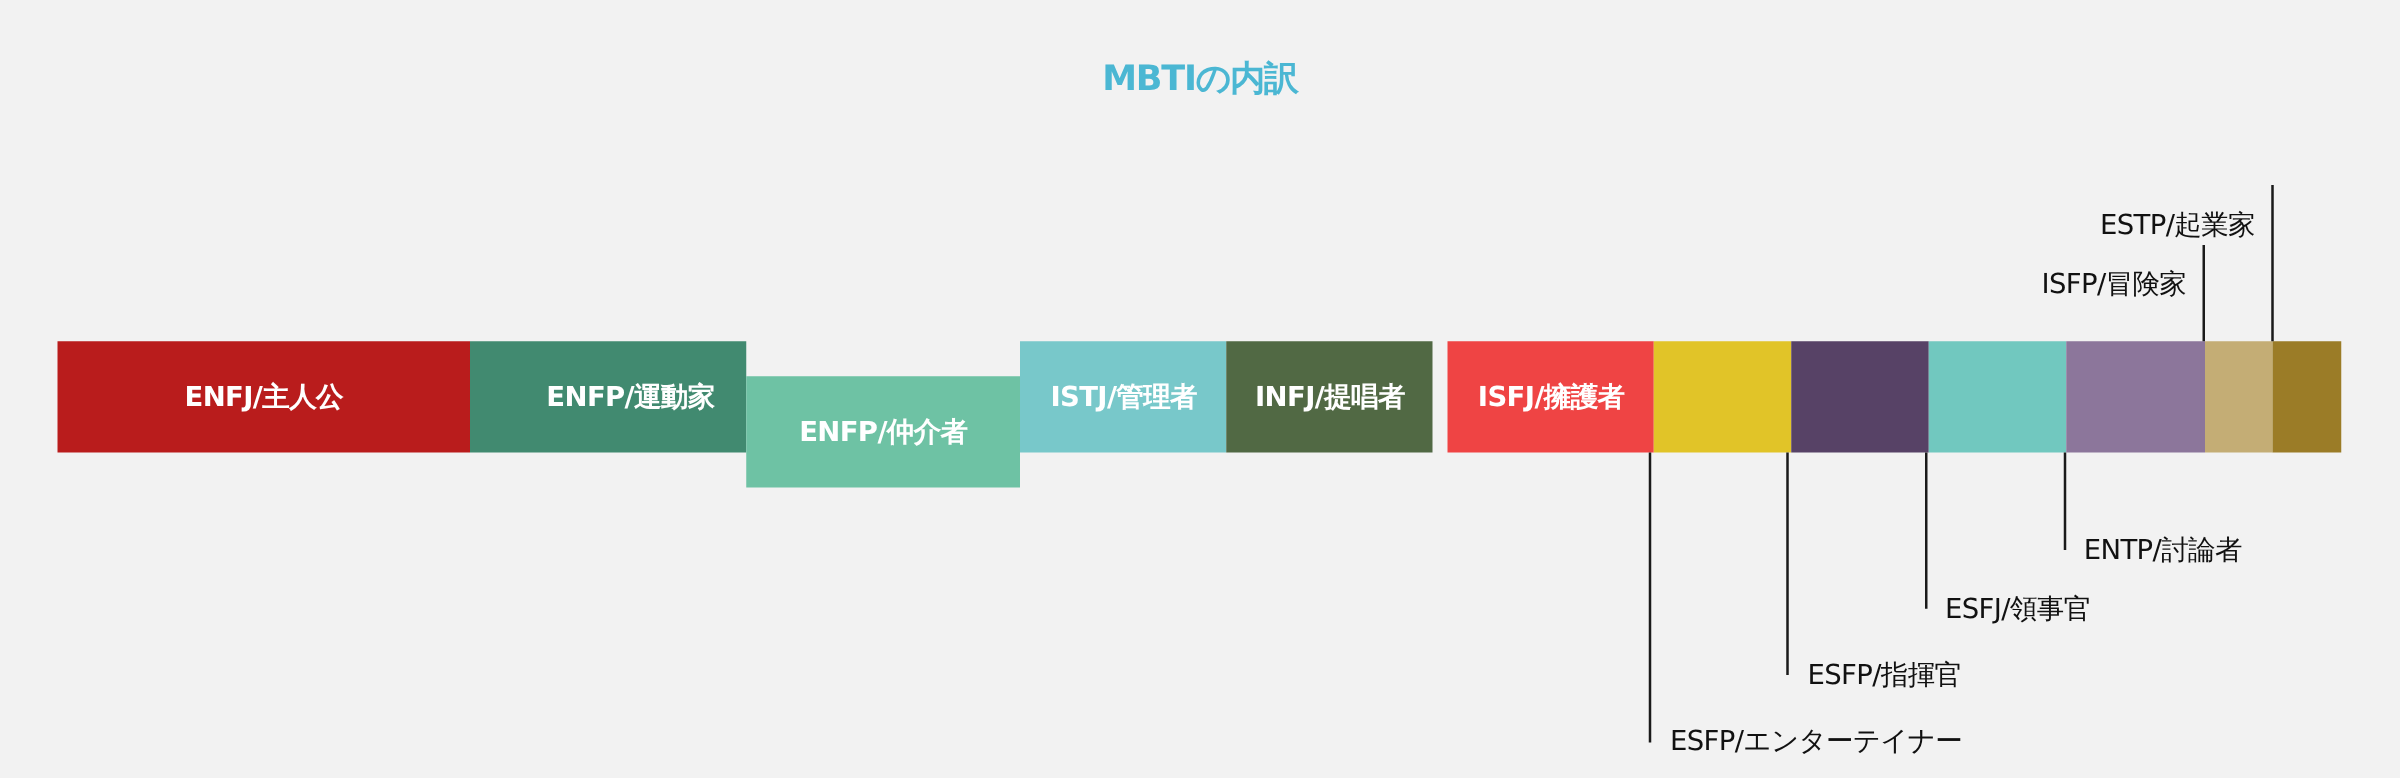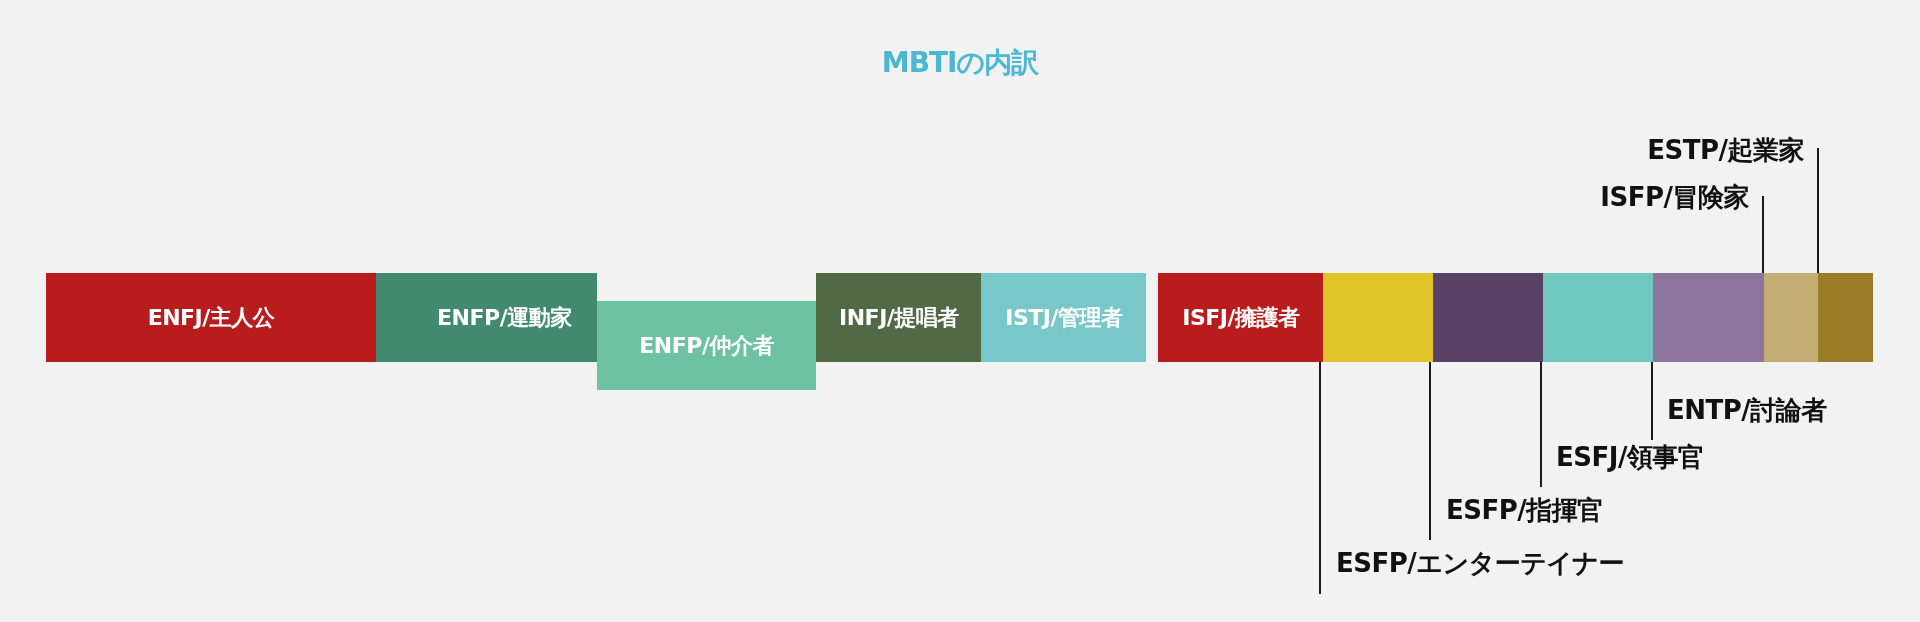--- a/index.html
+++ b/index.html
@@ -15,46 +15,47 @@
       position: absolute; left: 46px; top: 273px; width: 1827px; height: 89px;
       display: flex;
     }
     .seg {
       height: 100%; display: flex; align-items: center; justify-content: center;
       color: #ffffff; font-weight: bold; font-size: 22px; white-space: nowrap; overflow: visible;
       box-sizing: border-box; letter-spacing: -0.5px;
     }
     .leader { position: absolute; width: 2px; background: #1a1a1a; }
     .ext-label {
-      position: absolute; font-size: 26px; font-weight: bold; color: #111111; white-space: nowrap;
+      position: absolute; font-size: 22px; font-weight: normal; color: #111111; white-space: nowrap;
       letter-spacing: -0.5px;
+      margin-top: 32px;
     }
   </style>
 </head>
 <body>
 
 <div class="title">MBTIの内訳</div>
 
 <div class="bar" id="bar">
     <div class="seg" style="width: 332px; background: #b91c1c;">
       <span>ENFJ/主人公</span>
     </div>
     <div class="seg" style="width: 222px; background: rgb(65, 138, 112); padding-left: 36px;">
       <span>ENFP/運動家</span>
     </div>
     <div class="seg" style="width: 221px; background: rgb(110, 194, 164); margin-top: 28px;">
       <span>ENFP/仲介者</span>
     </div>
+    <div class="seg" style="width: 166px; background: rgb(120, 200, 202);">
+      <span>ISTJ/管理者</span>
+    </div>
     <div class="seg" style="width: 166px; background: rgb(81, 105, 68);">
       <span>INFJ/提唱者</span>
     </div>
-    <div class="seg" style="width: 166px; background: rgb(120, 200, 202);">
-      <span>ISTJ/管理者</span>
-    </div>
-    <div class="seg" style="width: 166px; background: #b91c1c; margin-left: 12px;">
+    <div class="seg" style="width: 166px; background: #ef4444; margin-left: 12px;">
       <span>ISFJ/擁護者</span>
     </div>
     <div class="seg" style="width: 110px; background: rgb(225, 196, 40);"></div>
     <div class="seg" style="width: 111px; background: rgb(87, 66, 102);"></div>
     <div class="seg" style="width: 111px; background: rgb(113, 200, 191);"></div>
     <div class="seg" style="width: 111px; background: rgb(140, 118, 155);"></div>
     <div class="seg" style="width: 55px; background: rgb(196, 173, 117);"></div>
     <div class="seg" style="width: 55px; background: rgb(155, 124, 39);"></div>
   </div>
 

